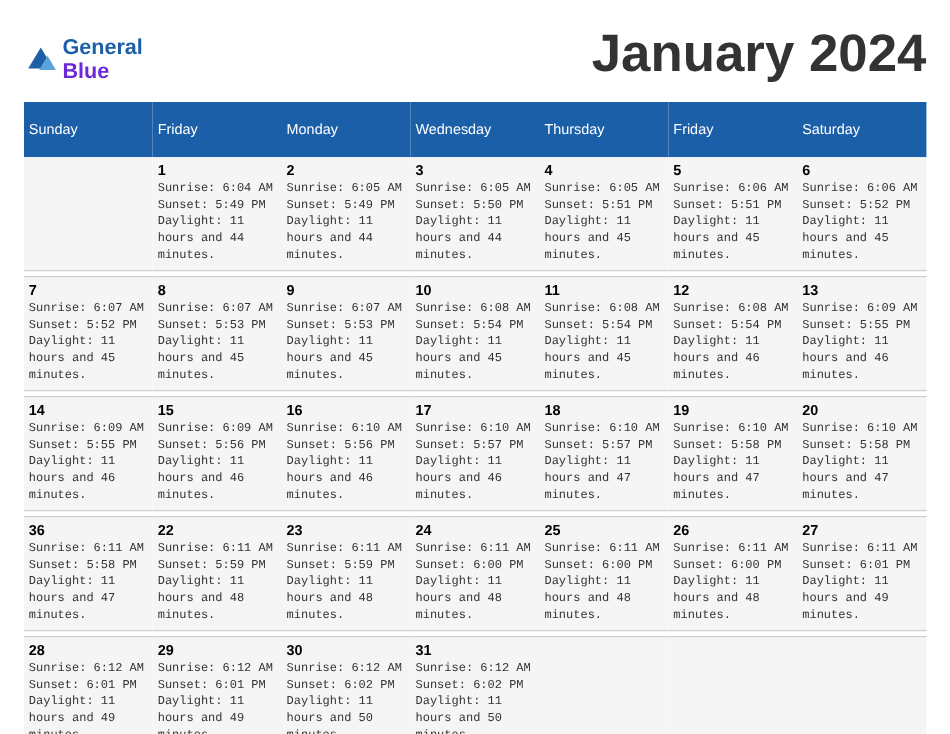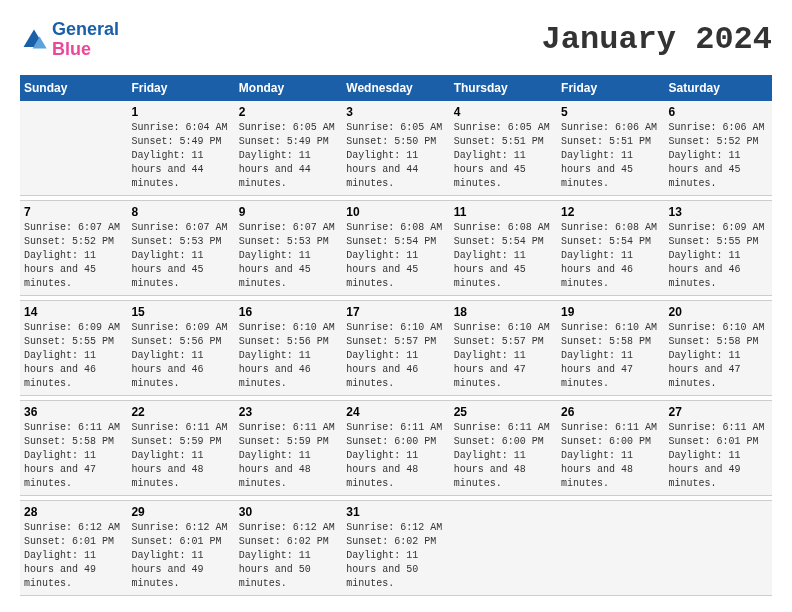--- a/index.html
+++ b/index.html
@@ -6,21 +6,21 @@
     body {
       font-family: Arial, sans-serif;
       background: #fff;
       width: 792px;
       min-height: 612px;
       padding: 20px;
     }
     .header {
       display: flex;
       justify-content: space-between;
-      align-items: center;
+      align-items: flex-end;
       margin-bottom: 15px;
     }
     .logo {
       display: flex;
       align-items: center;
       gap: 4px;
     }
     .logo-text {
       font-size: 18px;
       font-weight: bold;
@@ -31,43 +31,42 @@
       color: #1a5fa8;
     }
     .logo-icon {
       width: 28px;
       height: 28px;
     }
     .title-area {
       text-align: right;
     }
     .month-title {
-      font-size: 32px;
+      font-size: 44px;
       font-weight: bold;
       color: #333;
-      font-family: Liberation Mono, monospace;
     }
     .location {
       font-size: 14px;
       color: #555;
     }
     table {
       width: 100%;
       border-collapse: collapse;
       font-size: 11px;
     }
     thead tr {
       background-color: #1a5fa8;
       color: #fff;
     }
     thead th {
-      padding: 6px 4px;
+      padding: 16px 4px;
       text-align: left;
       font-size: 12px;
-      font-weight: bold;
+      font-weight: normal;
     }
     tbody tr {
       border-bottom: 1px solid #ccc;
     }
     tbody tr:nth-child(odd) {
       background-color: #f5f5f5;
     }
     tbody tr:nth-child(even) {
       background-color: #fff;
     }
@@ -93,21 +92,21 @@
 <body>
 
 <div class="header">
   <div class="logo">
     <svg class="logo-icon" viewBox="0 0 40 40">
       <polygon points="20,5 35,30 5,30" fill="#1a5fa8"></polygon>
       <polygon points="28,15 38,32 18,32" fill="#5ba3d9"></polygon>
     </svg>
     <div class="logo-text">
       <span>General</span><br>
-      <span style="color:#ec4899">Blue</span>
+      <span style="color:#6d28d9">Blue</span>
     </div>
   </div>
   <div class="title-area">
     <div class="month-title">January 2024</div>
   </div>
 </div>
 
 <table>
   <thead>
     <tr>

